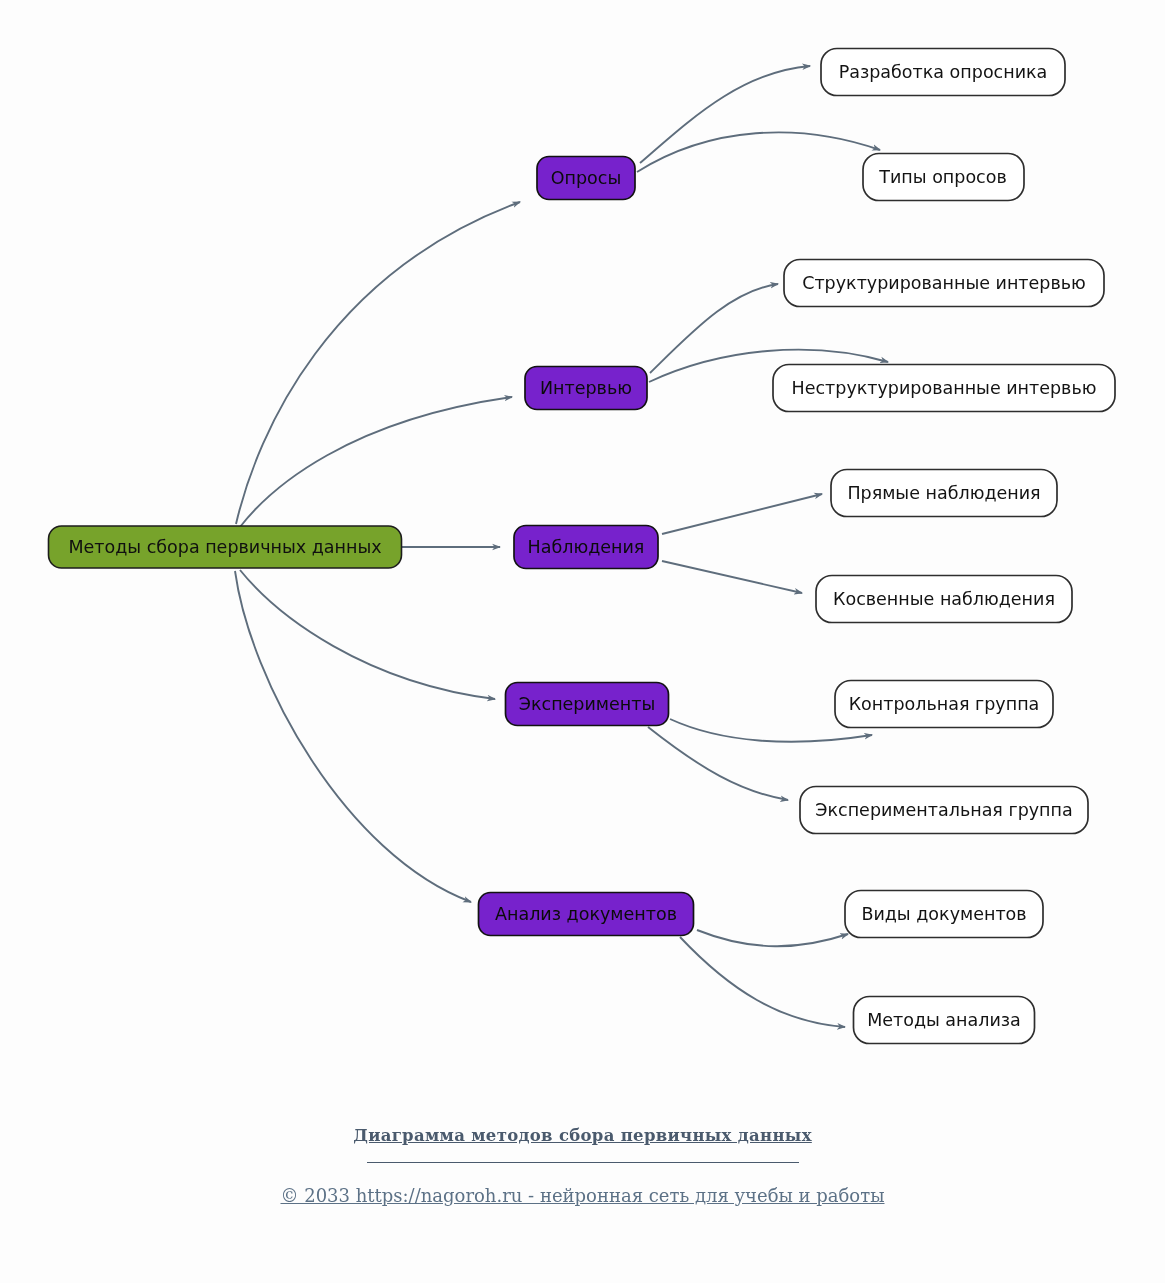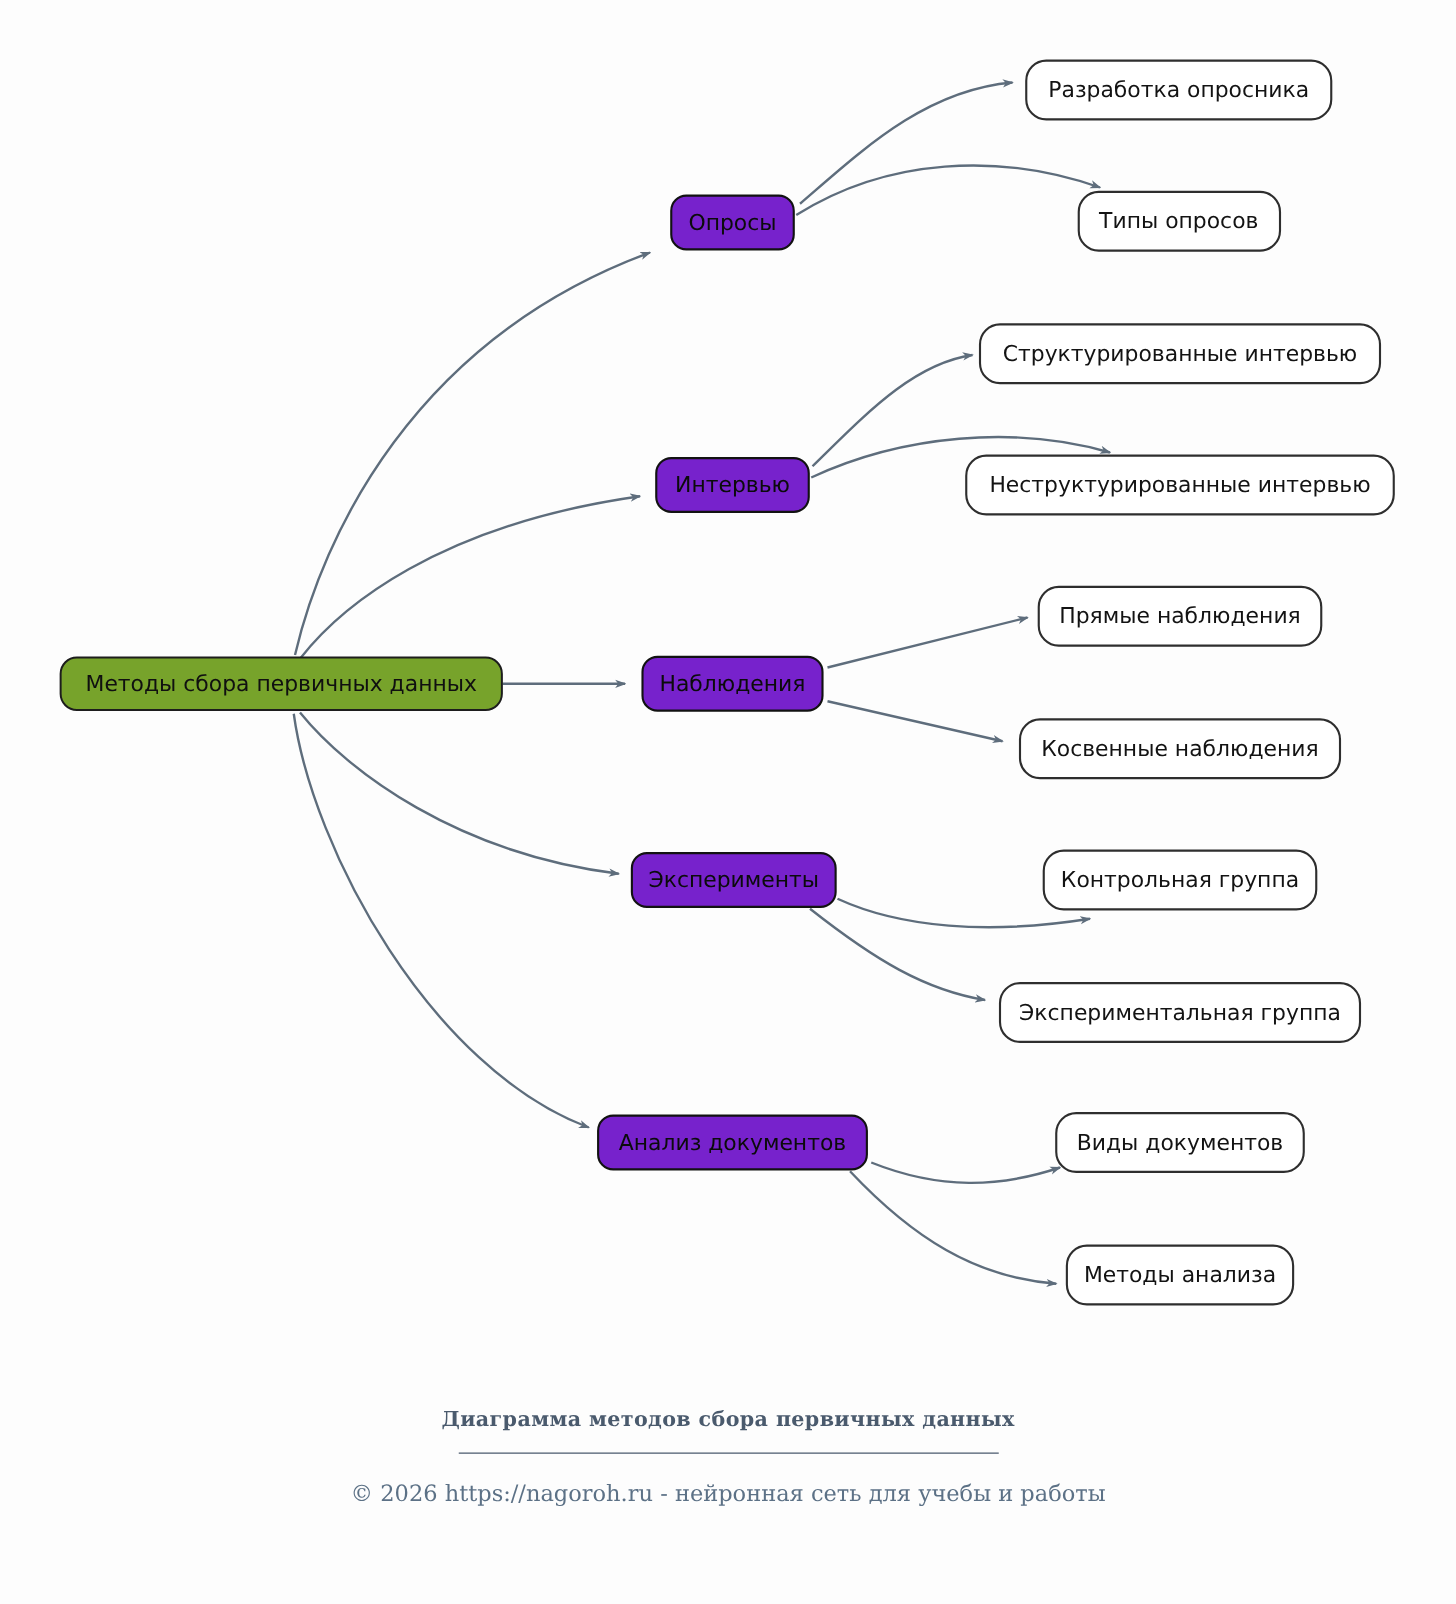--- a/index.html
+++ b/index.html
@@ -69,20 +69,21 @@
   }
   .edge-head {
     fill: #5e6d7c;
     stroke: none;
   }
   .footer-area {
     position: absolute;
     left: 0;
     width: 1165px;
     text-align: center;
+    text-decoration: underline;
   }
   #footer-title {
     top: 1126px;
     font-family: "DejaVu Serif", "Liberation Serif", serif;
     font-weight: bold;
     font-size: 16.5px;
     color: #4a5a6d;
     letter-spacing: 0.3px;
   }
   #footer-divider {
@@ -219,15 +220,15 @@
     </g>
 
   </svg>
 
   <div class="footer-area" id="footer-title">Диаграмма методов сбора первичных данных</div>
 
   <div class="footer-area" id="footer-divider">
     <span class="rule"></span>
   </div>
 
-  <div class="footer-area" id="footer-copyright">© 2026 https://nagoroh.ru - нейронная сеть для учебы и работы</div>
+  <div class="footer-area" id="footer-copyright">© 2033 https://nagoroh.ru - нейронная сеть для учебы и работы</div>
 
 </div>
 
 </body></html>

